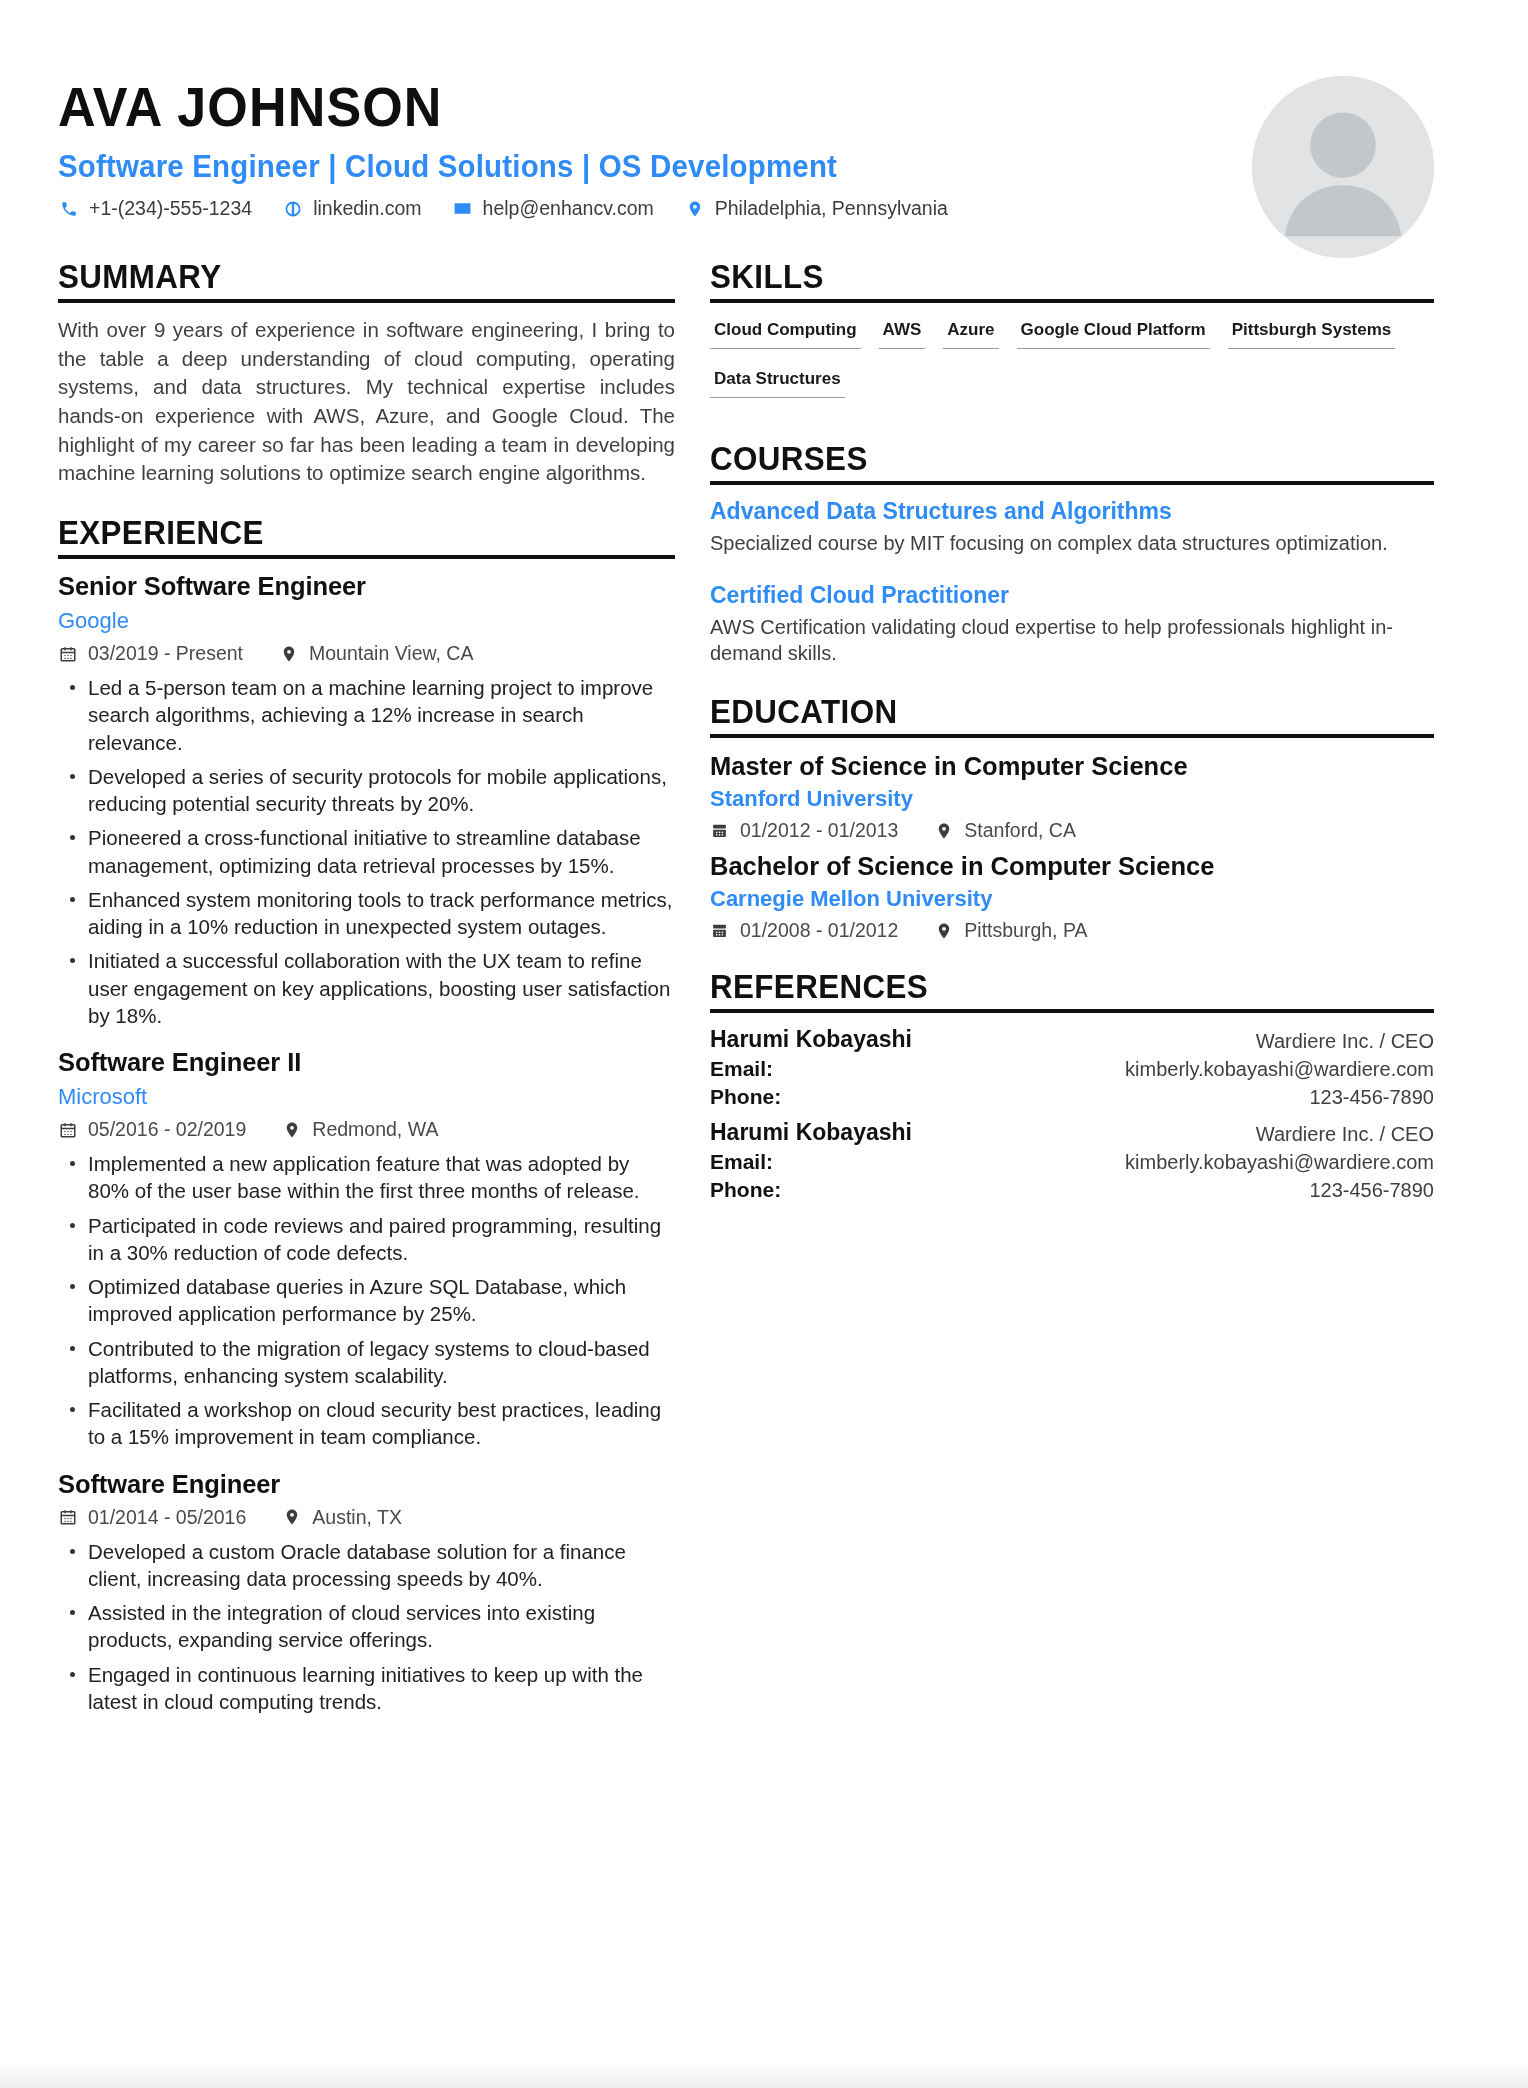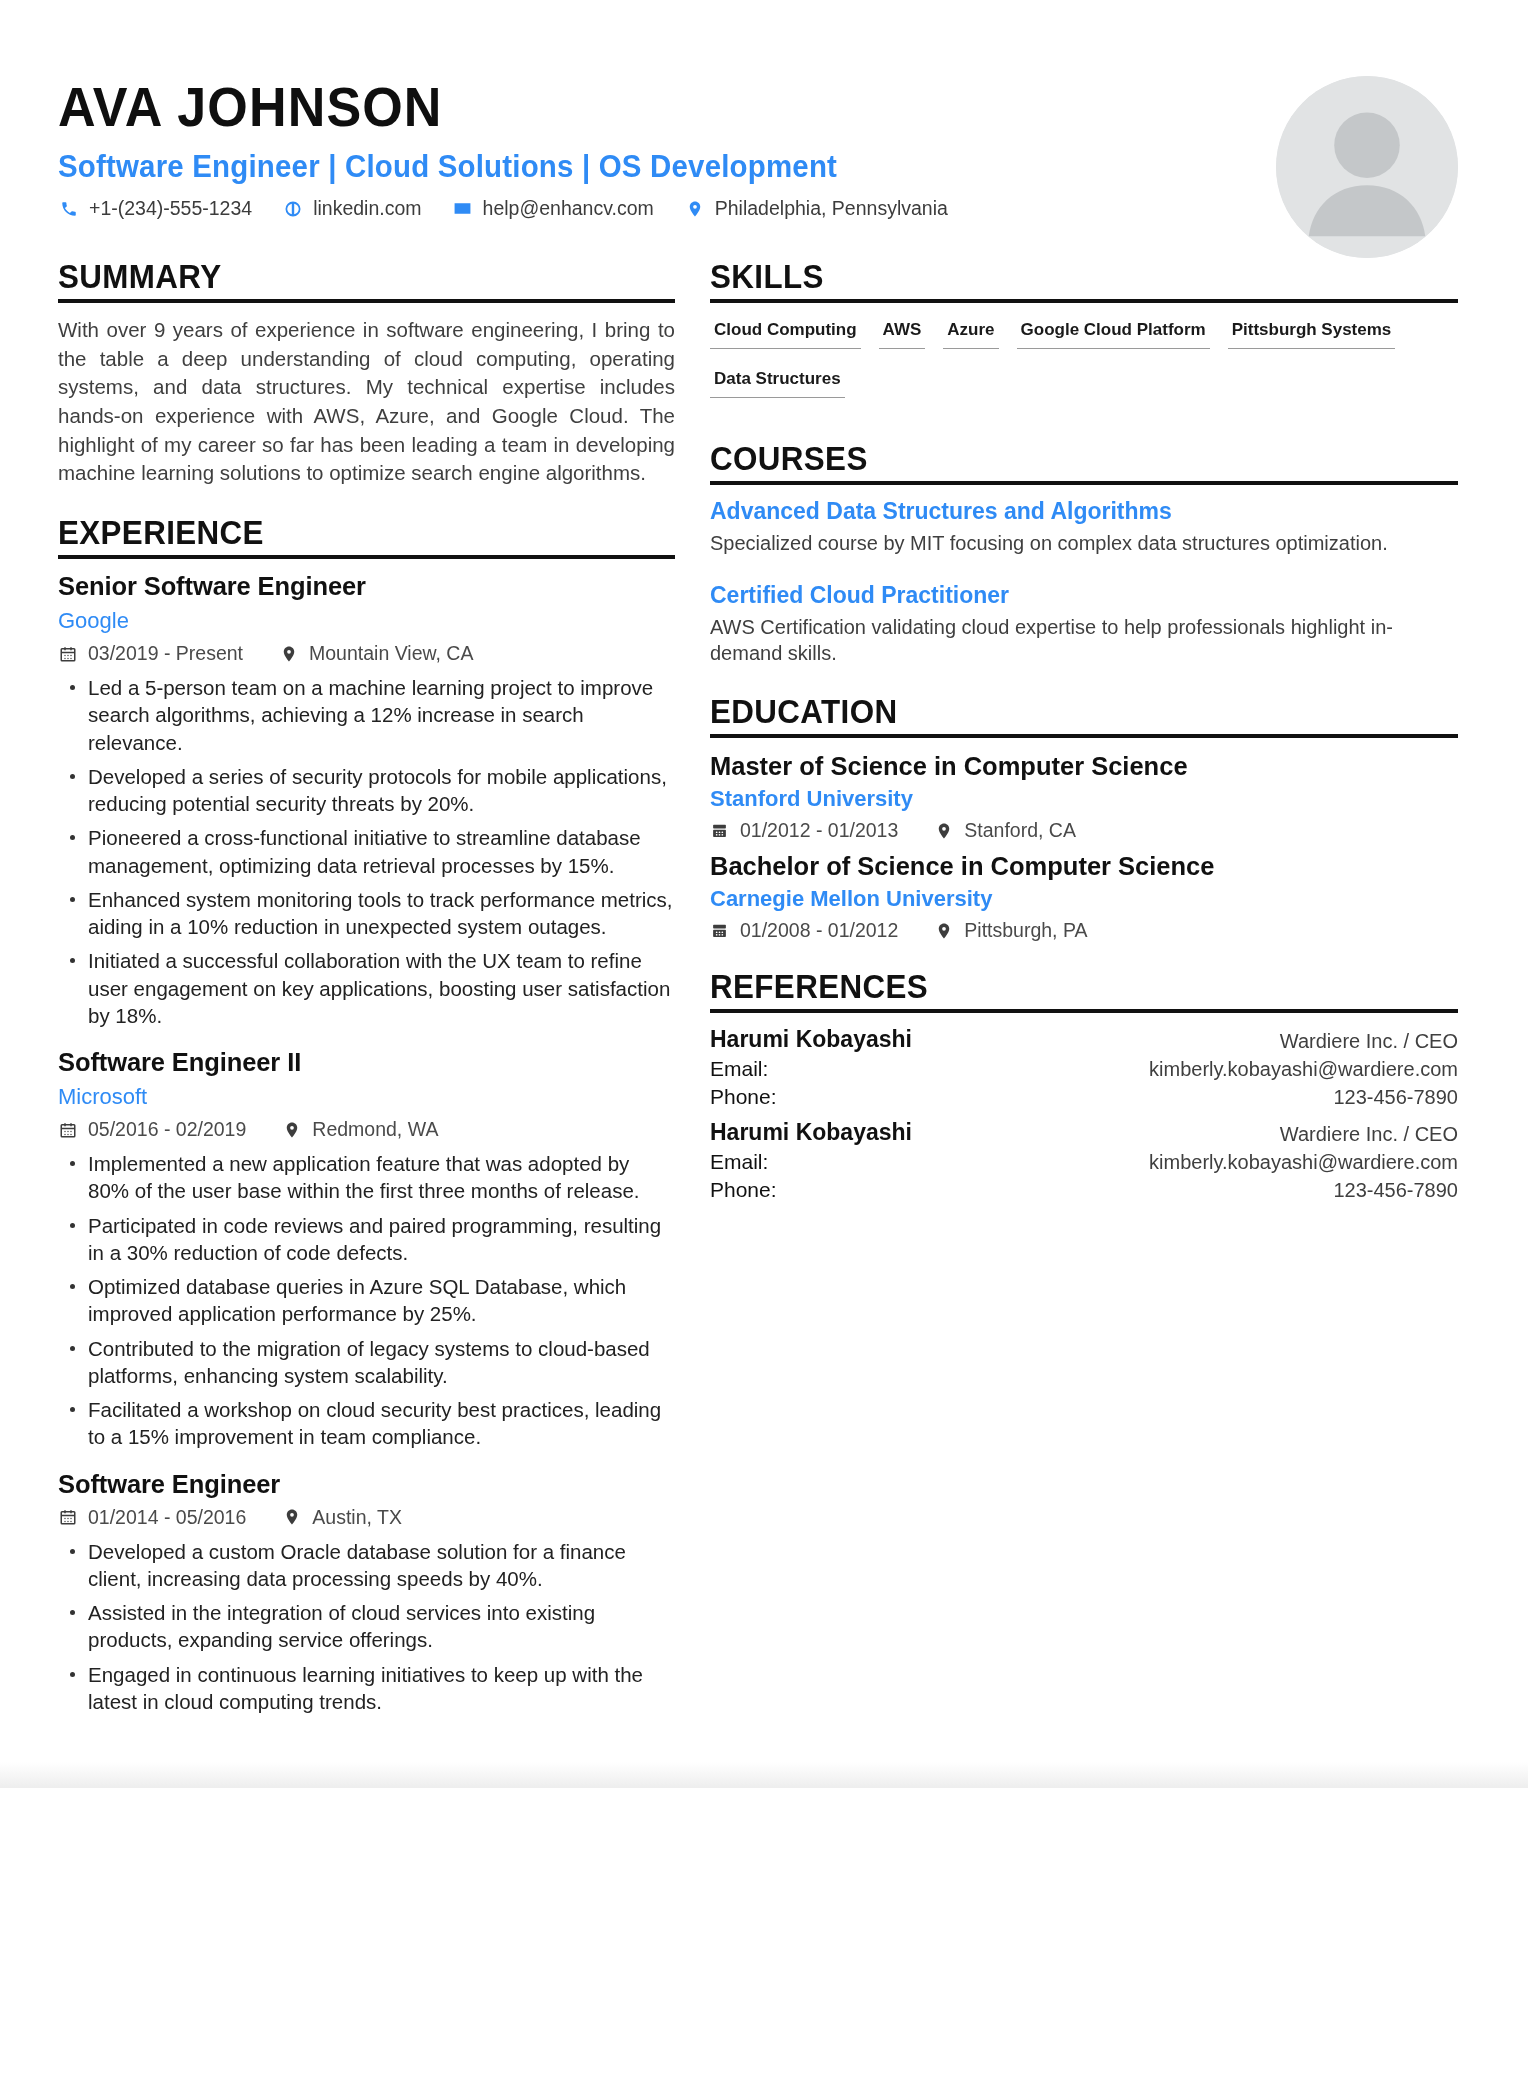--- a/index.html
+++ b/index.html
@@ -7,24 +7,24 @@
     padding: 0;
     background: #ffffff;
   }
   body {
     font-family: "Liberation Sans", sans-serif;
     -webkit-font-smoothing: antialiased;
   }
   .page {
     position: relative;
     width: 1528px;
-    height: 1788px;
+    height: 2088px;
     background: #ffffff;
     box-sizing: border-box;
-    padding: 78px 70px 0 58px;
+    padding: 78px 94px 0 58px;
     overflow: hidden;
   }
   .page::after {
     content: "";
     position: absolute;
     left: 0; right: 0; bottom: 0;
     height: 26px;
     background: linear-gradient(to bottom, rgba(255,255,255,0) 0%, rgba(120,120,120,0.13) 100%);
     pointer-events: none;
   }
@@ -269,21 +269,21 @@
     color: #111111;
     white-space: nowrap;
   }
   .ref-role {
     font-size: 20px;
     color: #3f3f3f;
     white-space: nowrap;
   }
   .ref-label {
     font-size: 21px;
-    font-weight: normal;
+    font-weight: bold;
     color: #111111;
     white-space: nowrap;
   }
   .ref-value {
     font-size: 20px;
     color: #3f3f3f;
     white-space: nowrap;
   }
 </style>
 </head>

